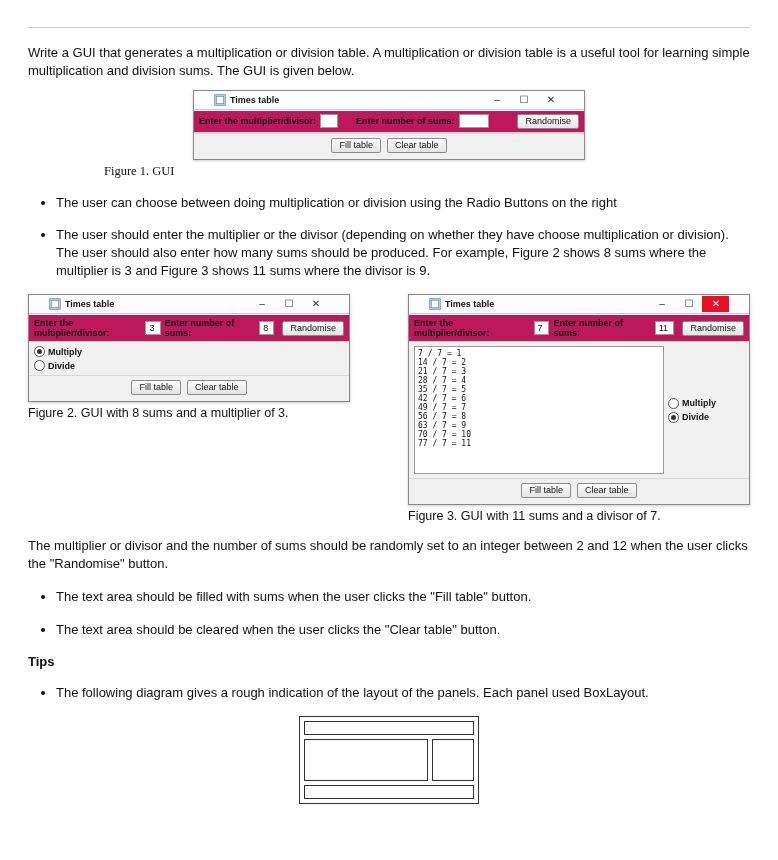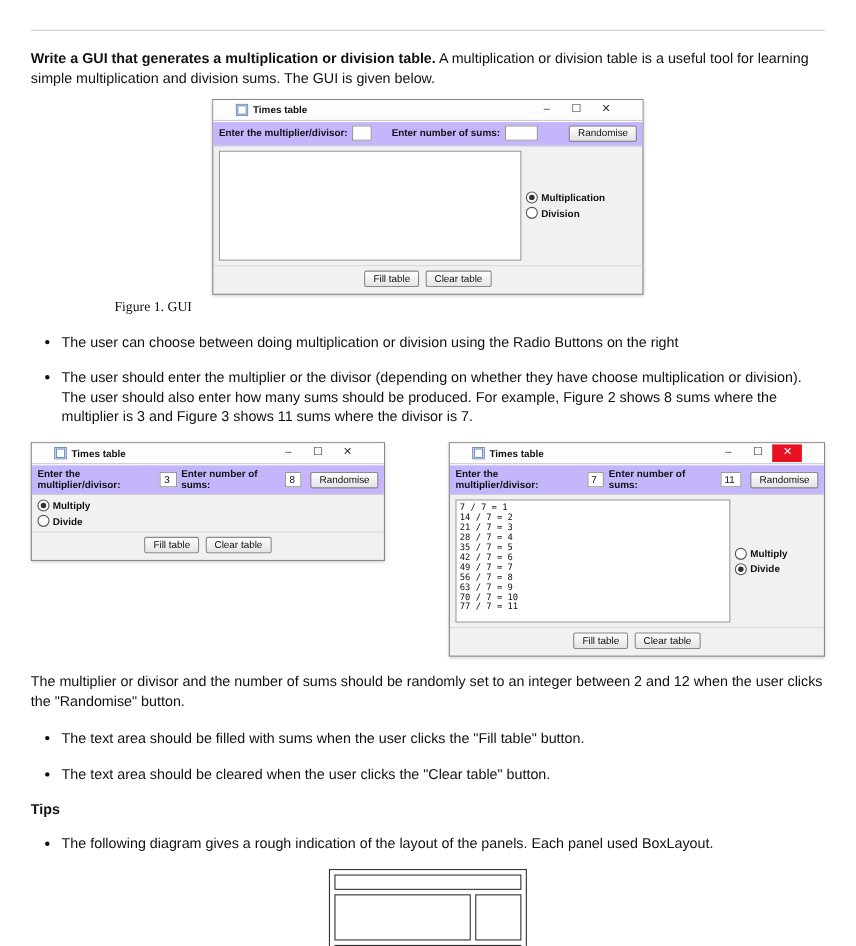--- a/index.html
+++ b/index.html
@@ -13,21 +13,21 @@
   }
   hr.top {
     border: none;
     border-top: 1px solid #ccc;
     margin-bottom: 16px;
   }
   .prompt {
     line-height: 1.4;
     margin-bottom: 10px;
   }
-  .prompt b { font-weight: bold; }
+  .prompt b { font-weight: normal; }
   ul.bullets {
     margin: 6px 0 10px 0;
     padding-left: 28px;
   }
   ul.bullets li { margin: 15px 0; line-height: 1.35; }
   .caption {
     font-size: 12.5px;
     margin-top: 4px;
   }
   .tips-head { font-weight: bold; margin-top: 10px; }
@@ -59,21 +59,21 @@
   .wbtn {
     width: 26px; height: 16px;
     display: inline-flex; align-items:center; justify-content:center;
     color:#333; font-size:10px; line-height:1;
     border-left:1px solid transparent;
   }
   .wbtn.close.red { background:#e81123; color:#fff; }
   .toolbar {
     display:flex; align-items:center; gap:4px;
     padding:3px 5px;
-    background:#c4b5fd;
+    background:#be185d;
     border-top:1px solid #fff;
     border-bottom:1px solid #d0d0d0;
     justify-content:center;
   }
   .lab { font-weight:bold; font-size:9px; }
   .txt {
     background:#fff; border:1px solid #9a9a9a;
     height:14px; padding:1px 3px; font-size:9px;
     box-sizing:border-box;
   }
@@ -158,44 +158,31 @@
     </div>
     <div class="toolbar">
       <span class="lab">Enter the multiplier/divisor:</span>
       <span class="txt" style="width:18px;"></span>
       <span style="flex:0 0 10px;"></span>
       <span class="lab">Enter number of sums:</span>
       <span class="txt" style="width:30px;"></span>
       <span style="flex:1;"></span>
       <span class="btn">Randomise</span>
     </div>
-    <div class="midrow">
-      <div class="txa" style="width:275px; height:100px;"></div>
-      <div class="radiocol">
-        <div class="radiorow">
-          <span class="radio on"></span>
-          <span>Multiplication</span>
-        </div>
-        <div class="radiorow">
-          <span class="radio"></span>
-          <span>Division</span>
-        </div>
-      </div>
-    </div>
     <div class="botrow">
       <span class="btn">Fill table</span>
       <span class="btn">Clear table</span>
     </div>
   </div>
 </div>
 <div class="caption fig1-cap">Figure 1. GUI</div>
 
 <ul class="bullets">
   <li>The user can choose between doing multiplication or division using the Radio Buttons on the right</li>
-  <li>The user should enter the multiplier or the divisor (depending on whether they have choose multiplication or division). The user should also enter how many sums should be produced. For example, Figure 2 shows 8 sums where the multiplier is 3 and Figure 3 shows 11 sums where the divisor is 7.</li>
+  <li>The user should enter the multiplier or the divisor (depending on whether they have choose multiplication or division). The user should also enter how many sums should be produced. For example, Figure 2 shows 8 sums where the multiplier is 3 and Figure 3 shows 11 sums where the divisor is 9.</li>
 </ul>
 
 <div class="twofig">
   <div class="col">
     <div class="win" style="width:320px;">
       <div class="titlebar">
         <span class="ico">
           <svg viewBox="0 0 16 16">
               <rect x="1" y="1" width="14" height="14" fill="#cfe3ff" stroke="#5a7aa8"></rect>
               <rect x="3" y="3" width="10" height="10" fill="#fff" stroke="#5a7aa8"></rect>
@@ -226,20 +213,21 @@
             <span class="radio"></span>
             <span>Divide</span>
           </div>
         </div>
       </div>
       <div class="botrow">
         <span class="btn">Fill table</span>
         <span class="btn">Clear table</span>
       </div>
     </div>
+    <div class="caption">Figure 2. GUI with 8 sums and a multiplier of 3.</div>
   </div>
 
   <div class="col">
     <div class="win" style="width:340px;">
       <div class="titlebar">
         <span class="ico">
           <svg viewBox="0 0 16 16">
               <rect x="1" y="1" width="14" height="14" fill="#cfe3ff" stroke="#5a7aa8"></rect>
               <rect x="3" y="3" width="10" height="10" fill="#fff" stroke="#5a7aa8"></rect>
             </svg>
@@ -253,21 +241,21 @@
       </div>
       <div class="toolbar" style="font-size:8.5px;">
         <span class="lab">Enter the multiplier/divisor:</span>
         <span class="txt" style="width:16px;">7</span>
         <span class="lab">Enter number of sums:</span>
         <span class="txt" style="width:20px;">11</span>
         <span style="flex:1;"></span>
         <span class="btn">Randomise</span>
       </div>
       <div class="midrow">
-        <div class="txa" style="width:250px; height:112px; font-size:8px;">7 / 7 = 1
+        <div class="txa" style="width:250px; height:128px; font-size:8px;">7 / 7 = 1
 14 / 7 = 2
 21 / 7 = 3
 28 / 7 = 4
 35 / 7 = 5
 42 / 7 = 6
 49 / 7 = 7
 56 / 7 = 8
 63 / 7 = 9
 70 / 7 = 10
 77 / 7 = 11</div>
@@ -280,20 +268,21 @@
             <span class="radio on"></span>
             <span>Divide</span>
           </div>
         </div>
       </div>
       <div class="botrow">
         <span class="btn">Fill table</span>
         <span class="btn">Clear table</span>
       </div>
     </div>
+    <div class="caption">Figure 3. GUI with 11 sums and a divisor of 7.</div>
   </div>
 </div>
 
 <p style="margin-top:14px; line-height:1.4;">The multiplier or divisor and the number of sums should be randomly set to an integer between 2 and 12 when the user clicks the "Randomise" button.</p>
 
 <ul class="bullets">
   <li>The text area should be filled with sums when the user clicks the "Fill table" button.</li>
   <li>The text area should be cleared when the user clicks the "Clear table" button.</li>
 </ul>
 

